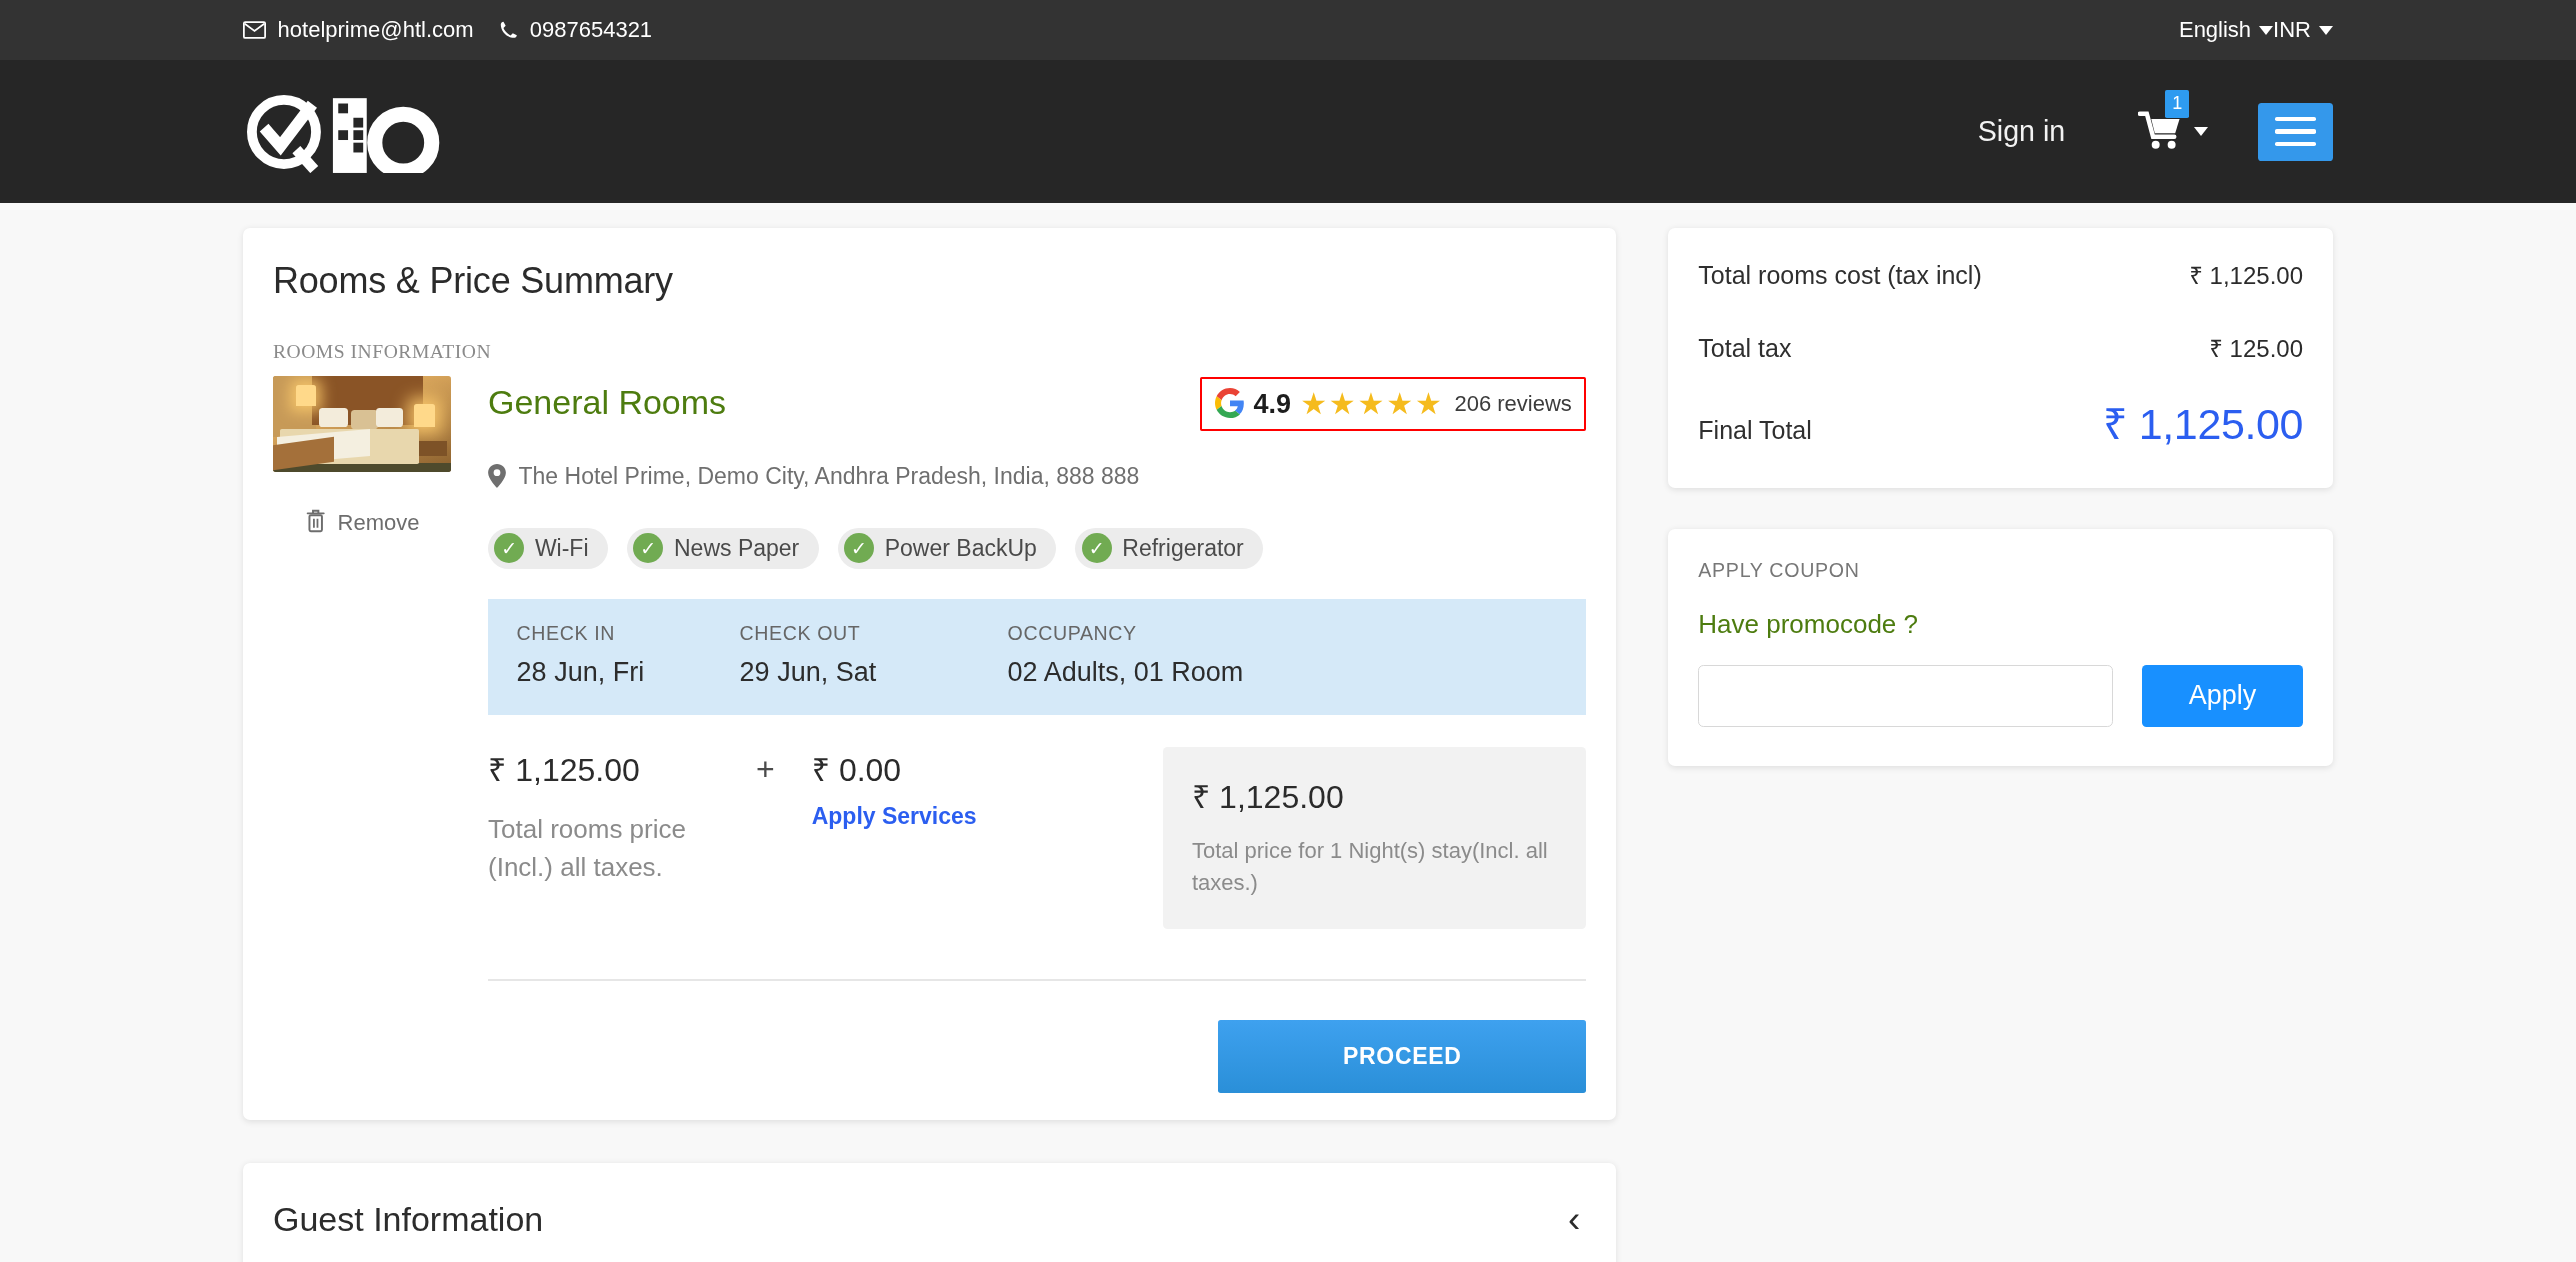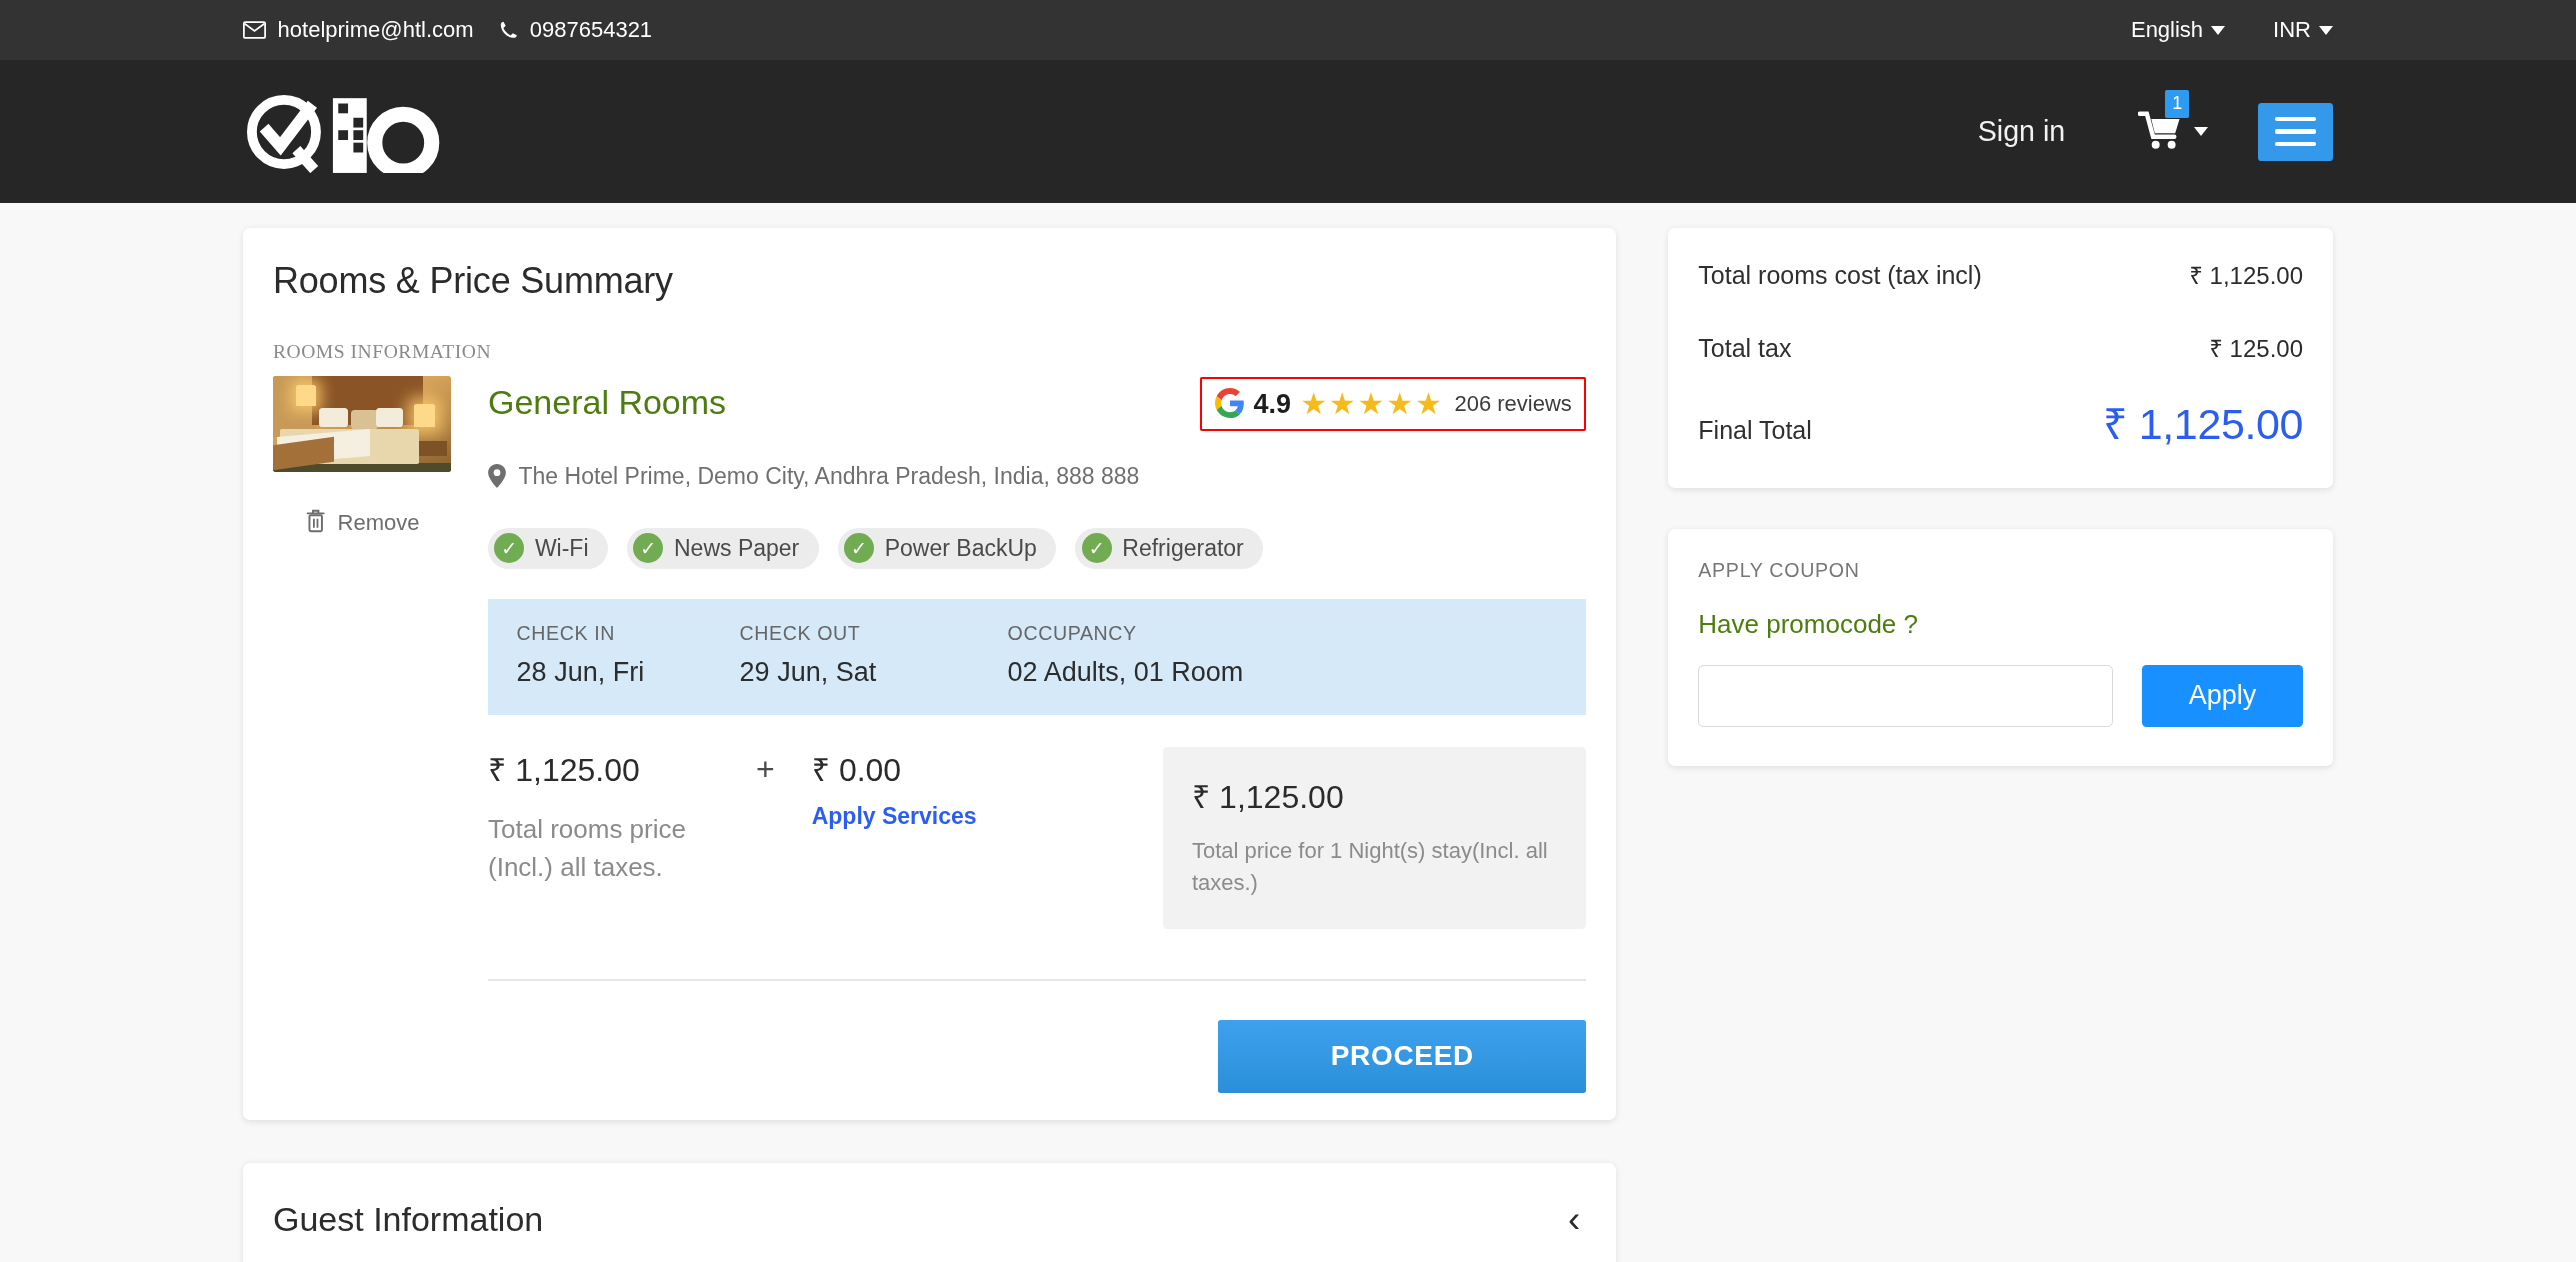--- a/index.html
+++ b/index.html
@@ -13,21 +13,21 @@
   
   .topbar {
     height: 60px; background: #333333;
     display: flex; align-items: center;
     padding: 0 243px;
     color: #ffffff;
   }
   .topbar-left { display: flex; align-items: center; gap: 25px; }
   .tb-item { display: flex; align-items: center; gap: 11.6px; font-size: 22px; color: #fff; }
   .tb-item svg { display: block; }
-  .topbar-right { margin-left: auto; display: flex; align-items: flex-end; gap: 48px; }
+  .topbar-right { margin-left: auto; display: flex; align-items: flex-end; }
   .tb-drop { display: flex; align-items: center; gap: 8px; font-size: 22px; color: #fff; cursor: pointer; }
   .caret-dn {
     width: 0; height: 0;
     border-left: 7.1px solid transparent;
     border-right: 7.1px solid transparent;
     border-top: 9px solid #ffffff;
   }
 
   
   .header {
@@ -160,21 +160,21 @@
   }
   .pt-amount { font-size: 32px; color: #2b2b2b; }
   .pt-caption { font-size: 22px; color: #8b8b8b; margin-top: 18px; line-height: 1.45; }
 
   .divider { height: 1.8px; background: #e6e6e6; margin-top: 50px; }
 
   .proceed-row { display: flex; justify-content: flex-end; margin-top: 39px; }
   .proceed-btn {
     width: 368px; height: 73px; border: none; cursor: pointer;
     background: linear-gradient(180deg,#3ea1ef 0%,#2a8fd8 100%);
-    color: #ffffff; font-size: 28px; font-weight: 700; letter-spacing: 0.7px;
+    color: #ffffff; font-size: 23px; font-weight: 700; letter-spacing: 0.7px;
     border-radius: 2.7px; font-family: "Liberation Sans", sans-serif;
   }
 
   
   .guest-card {
     margin-top: 43px; padding: 37px 36px 37px 30px;
     display: flex; align-items: center;
   }
   .guest-title { font-size: 34px; color: #2c2c2c; }
   .guest-chevron { margin-left: auto; font-size: 37px; color: #2c2c2c; cursor: pointer; line-height: 1; }

